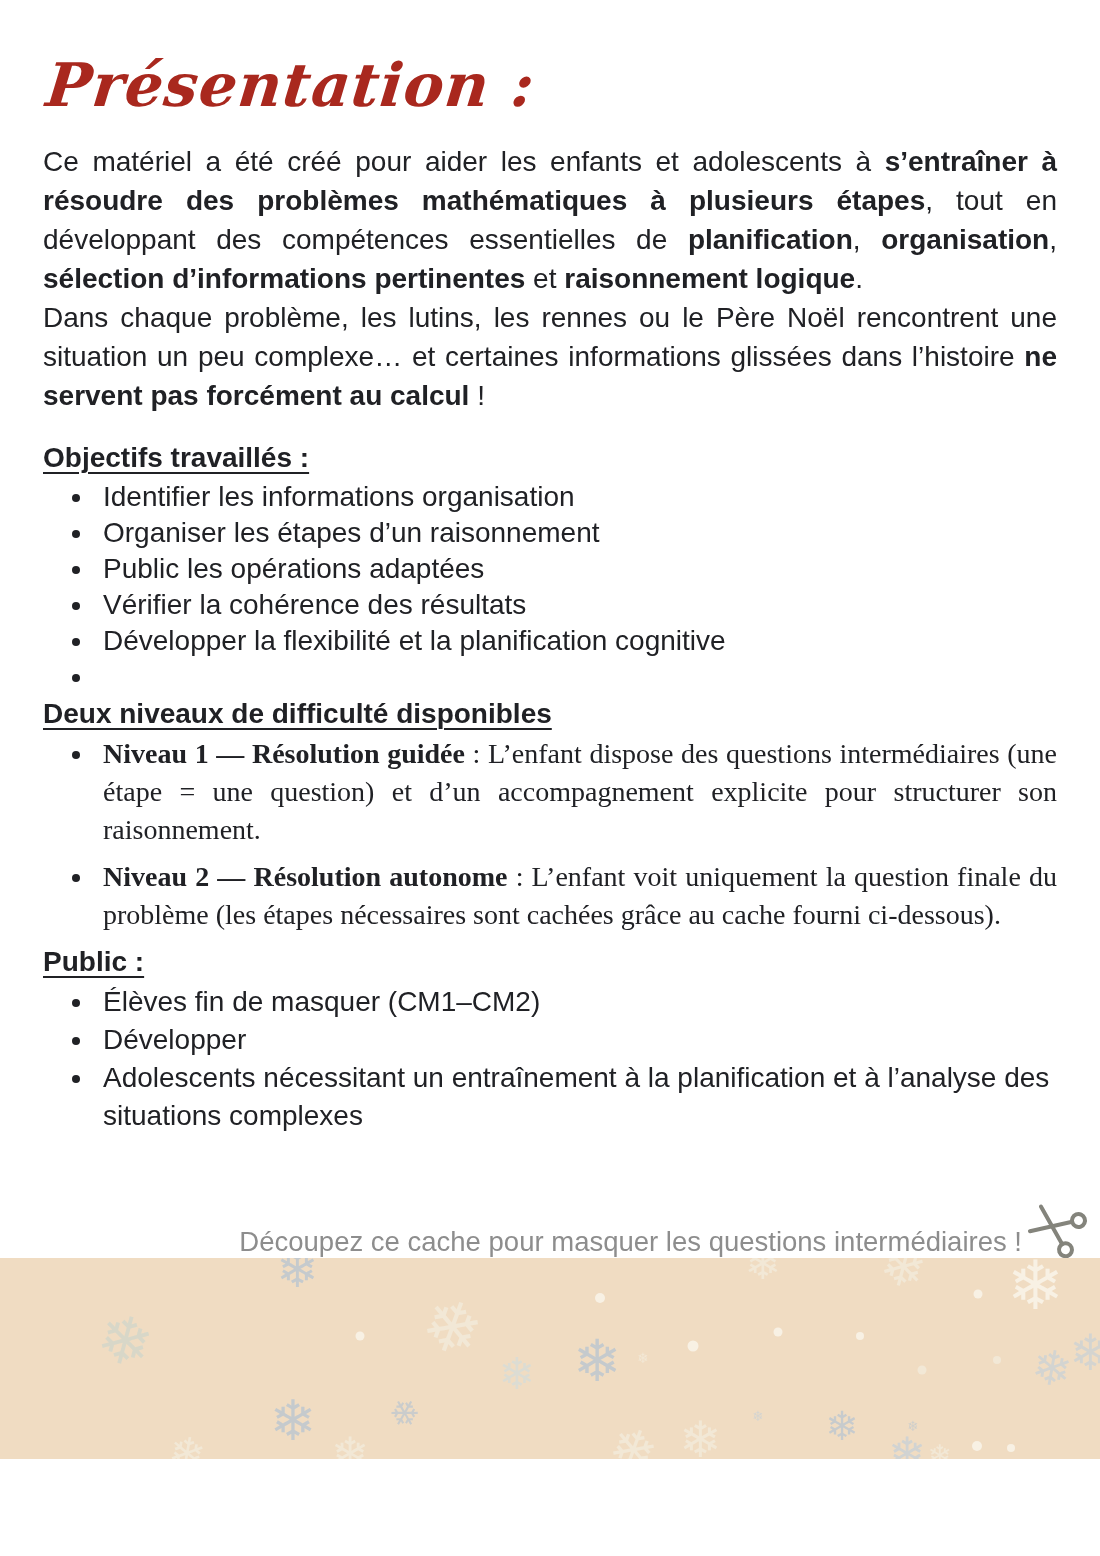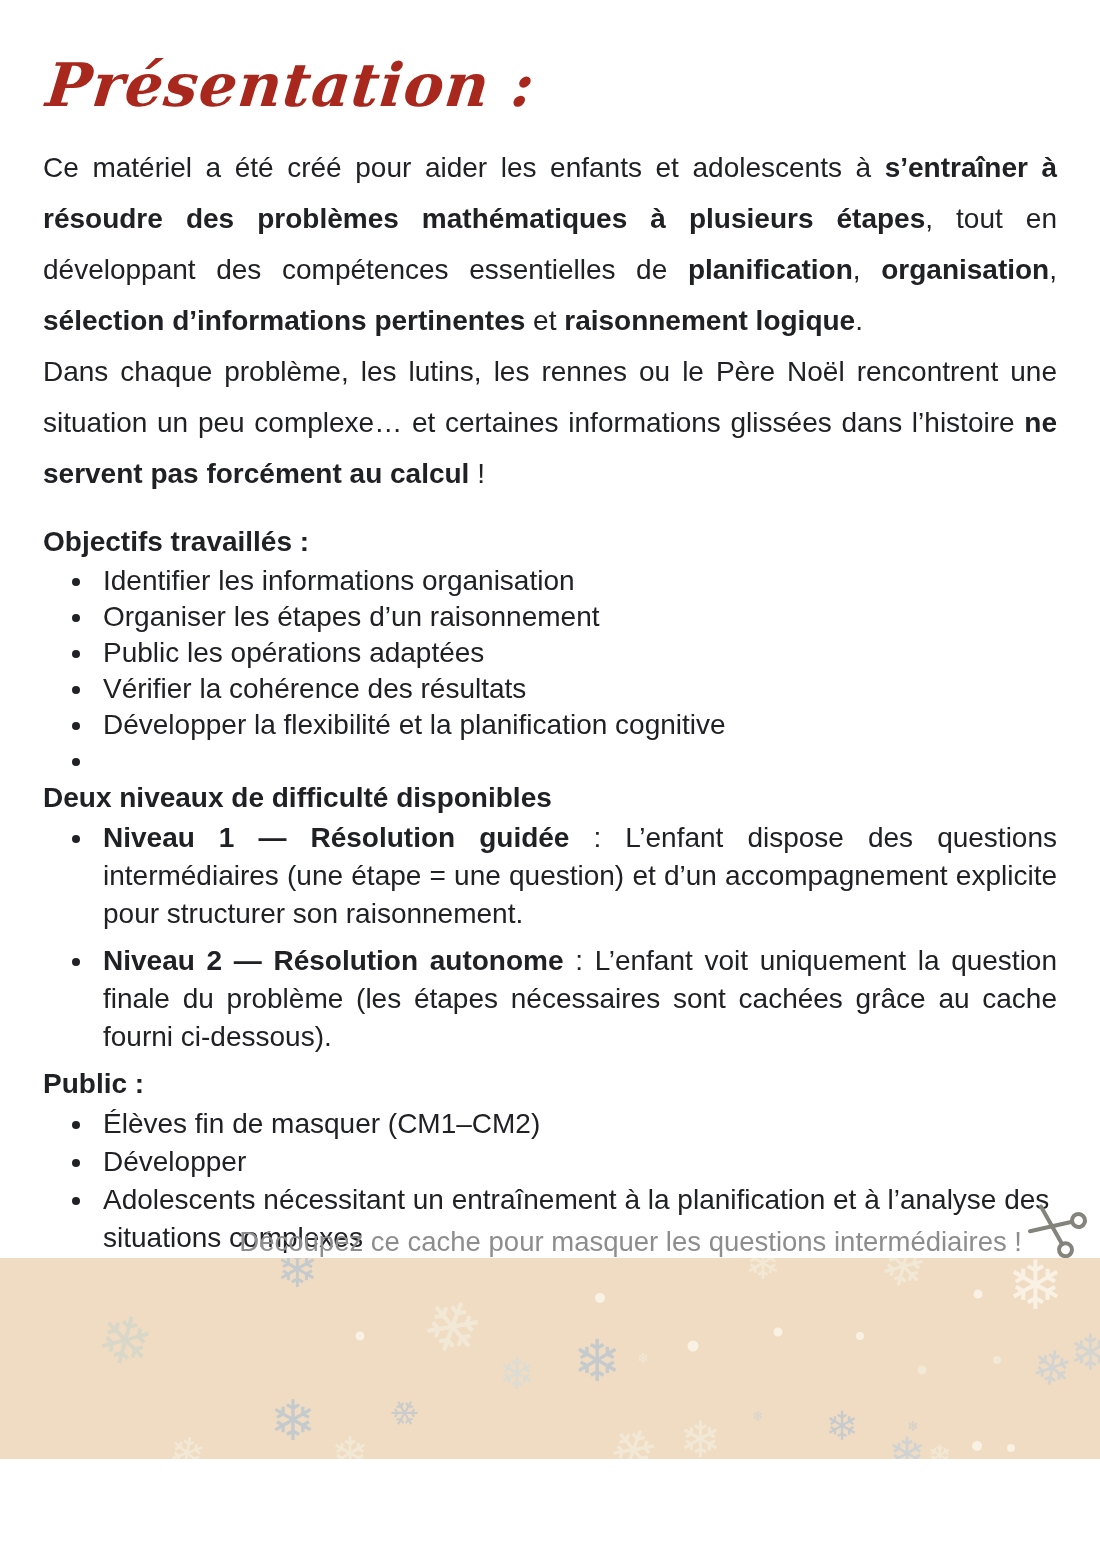--- a/index.html
+++ b/index.html
@@ -28,49 +28,51 @@
     font-size:60px;
     line-height:70px;
     letter-spacing:1px;
     color:var(--title);
     margin:0 0 22px 0;
     transform:skewX(-6deg);
     transform-origin:left bottom;
   }
   p.body{
     font-size:28px;
-    line-height:51px;
+    line-height:39px;
     text-align:justify;
     margin:0;
   }
   .section-head{
     font-size:28px;
     line-height:38px;
     font-weight:700;
     margin:0;
   }
   .section-head .u{
+    text-decoration:underline;
     text-decoration-thickness:2px;
     text-underline-offset:5px;
   }
   .obj-head{margin-top:24px}
   .public-head{}
   ul{margin:2px 0 0 0;padding:0 0 0 52px;list-style:disc}
   ul li{padding-left:8px}
   ul.objectives li{
     font-size:28px;
     line-height:36px;
     min-height:36px;
   }
   ul.levels{margin-bottom:0}
   ul.levels li{
     font-size:28px;
     line-height:38px;
     text-align:justify;
     margin-bottom:9px;
+    font-family:Liberation Serif, serif;
   }
   ul.public li{
     font-size:28px;
     line-height:38px;
   }
   .cutline{
     position:absolute;
     top:1198px;
     right:14px;
     display:flex;

